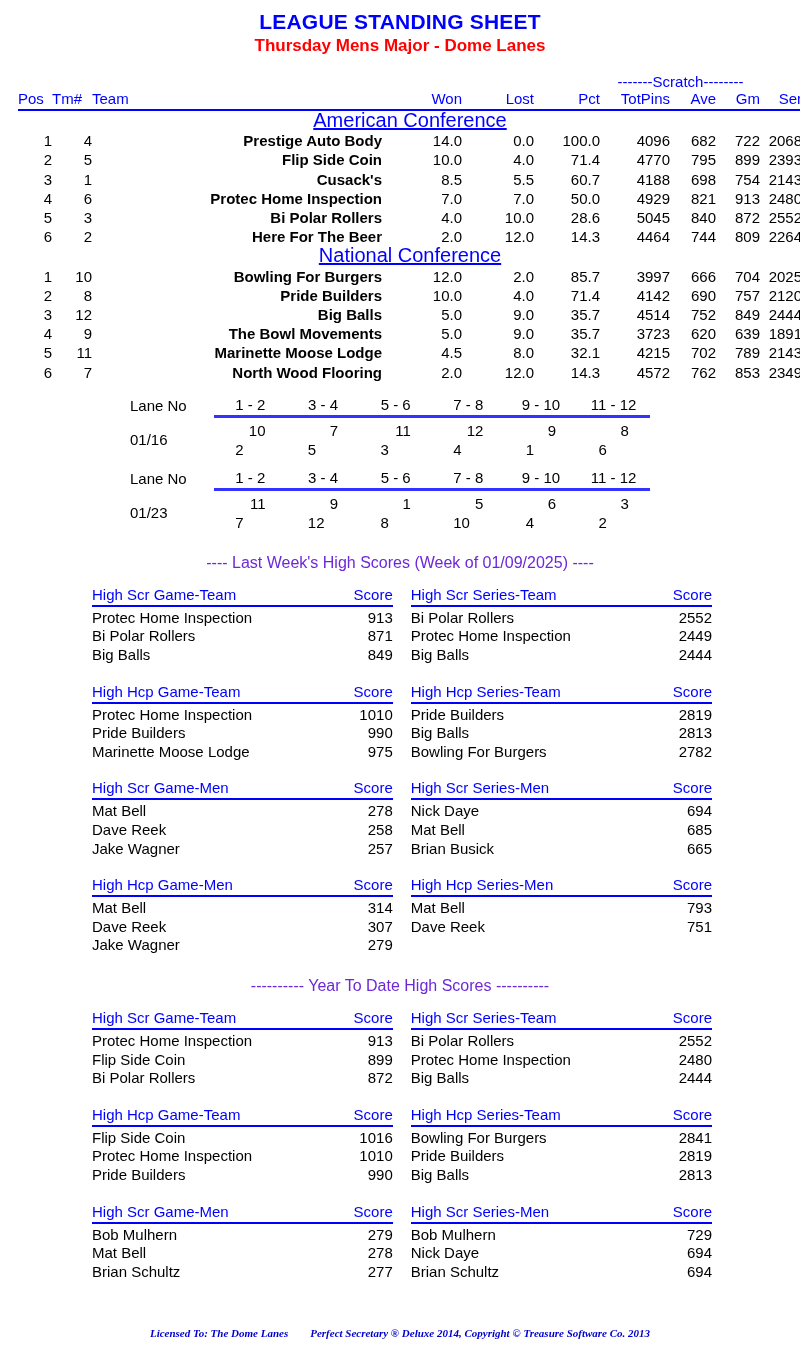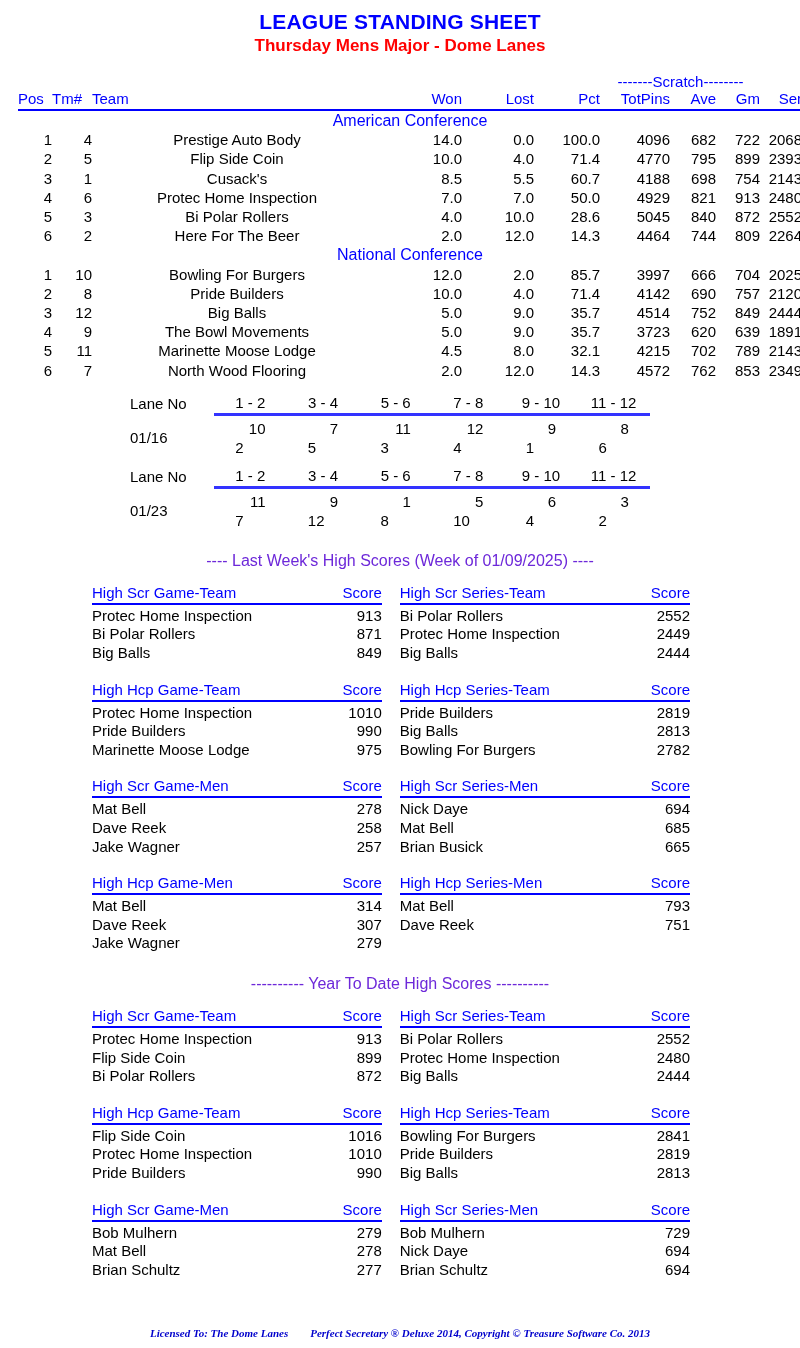--- a/index.html
+++ b/index.html
@@ -78,28 +78,29 @@
   th.c-lost { width: 72px;  text-align: right; }
   th.c-pct  { width: 66px;  text-align: right; }
   th.c-tot  { width: 70px;  text-align: right; }
   th.c-ave  { width: 46px;  text-align: right; }
   th.c-gm   { width: 44px;  text-align: right; }
   th.c-ser  { width: 42px;  text-align: right; }
 
   table.std td { font-size: 15px; padding: 0; line-height: 19.2px; }
   td.c-pos  { text-align: right; padding-right: 8px; }
   td.c-tm   { text-align: right; padding-right: 8px; }
-  td.c-team { text-align: center; }
+  td.c-team { text-align: right; font-weight: bold; }
   td.c-num  { text-align: right; }
   td.c-ave, td.c-gm, td.c-ser { text-align: right; }
 
   .conf-row td { padding: 10px 0 3px 0; }
   .conf-name {
     color: #0000ff;
-    font-size: 16px;
+    text-decoration: underline;
+    font-size: 20px;
     display: inline-block;
   }
   .conf-center { text-align: center; }
 
   
   .lanes { margin-top: 14px; padding-left: 130px; }
   .lane-block { margin-bottom: 10px; }
   table.lane {
     border-collapse: collapse;
     font-size: 15px;
@@ -135,21 +136,21 @@
   
   .section-title {
     color: #6d28d9;
     font-size: 16px;
     text-align: center;
     margin-top: 22px;
     margin-bottom: 14px;
   }
 
   
-  .hs-wrap { padding: 0 110px 0 92px; }
+  .hs-wrap { padding: 0 88px 0 92px; }
   .hs-group { margin-bottom: 18px; }
   table.hs {
     width: 100%;
     border-collapse: collapse;
     table-layout: fixed;
   }
   table.hs > tbody > tr > td.pane { vertical-align: top; width: 50%; padding: 0; }
   table.hs > tbody > tr > td.pane.left { padding-right: 18px; }
   table.hs > tbody > tr > td.pane.right { padding-left: 0px; }
 

